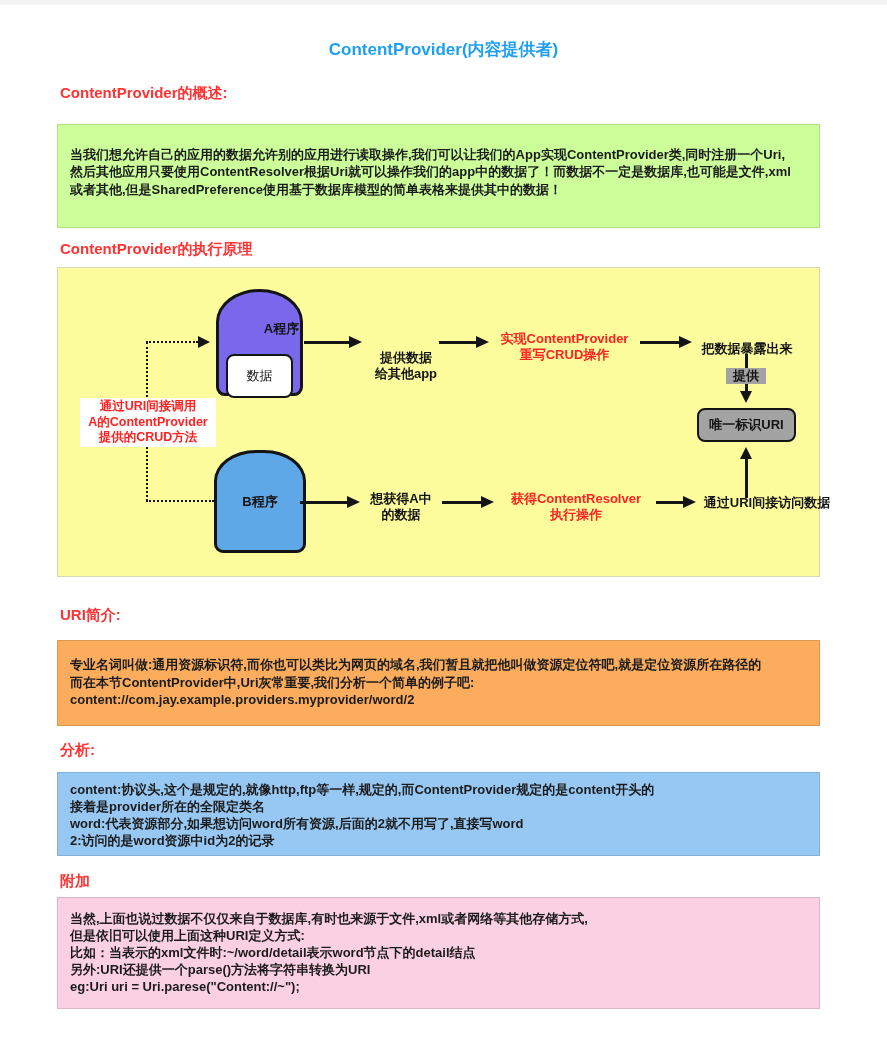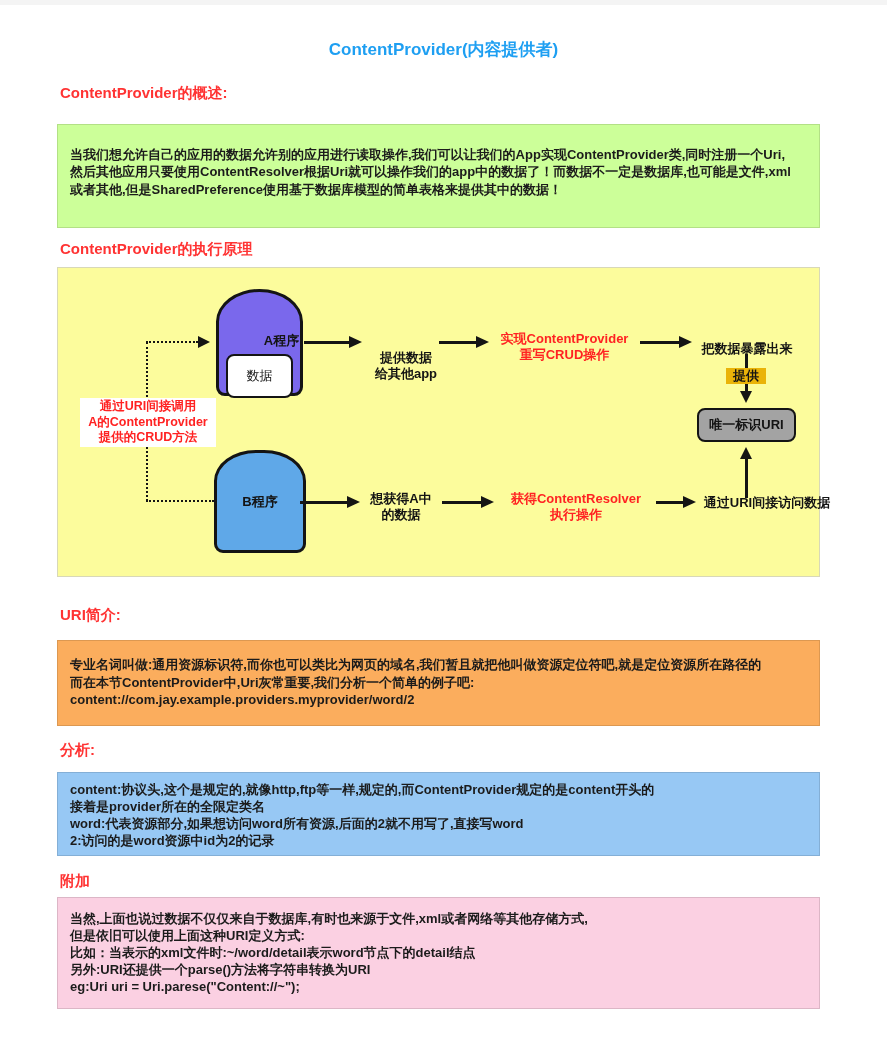--- a/index.html
+++ b/index.html
@@ -45,21 +45,21 @@
   #node-a {
     left:158px; top:21px; width:87px; height:107px; background:#7A68EC;
     border-radius:44px 44px 9px 9px / 33px 33px 9px 9px;
   }
   #node-b {
     left:156px; top:182px; width:92px; height:103px; background:#5FA8E8;
     border-radius:42px 42px 9px 9px / 31px 31px 9px 9px;
     display:flex; align-items:center; justify-content:center;
   }
   .node-label { font-weight:700; font-size:13px; color:#141414; text-align:center; }
-  #node-a .node-label { position:absolute; left:0; top:40px; width:100%;padding-left:44px; }
+  #node-a .node-label { position:absolute; left:0; top:28px; width:100%;padding-left:44px; }
   .data-box {
     position:absolute; left:7px; right:7px; top:62px; height:44px;
     background:#ffffff; border:2.5px solid #141414; border-radius:8px;
     display:flex; align-items:center; justify-content:center;
     font-weight:400; font-size:13px; color:#141414;
   }
   .uri-box {
     position:absolute; left:639px; top:140px; width:99px; height:34px;
     background:#a3a3a3; border:2.5px solid #141414; border-radius:8px;
     display:flex; align-items:center; justify-content:center;
@@ -68,21 +68,21 @@
   .dlabel {
     position:absolute; font-weight:700; font-size:13px; color:#141414;
     text-align:center; line-height:16px; white-space:pre;
   }
   .redtxt { color:#FF2222; }
   .note {
     position:absolute; left:22px; top:130px; width:136px; background:#ffffff;
     color:#FF2222; font-weight:700; font-size:12.5px; line-height:15.5px;
     text-align:center; white-space:pre; padding:1px 8px; z-index:3;
   }
-  .wbg { background:#eab308; z-index:3; padding:0 3px; }
+  .wbg { background:#a3a3a3; z-index:3; padding:0 3px; }
 
   .harrow { position:absolute; height:0; border-top:3px solid #141414; }
   .harrow::after {
     content:""; position:absolute; right:-12px; top:-8px; width:0; height:0;
     border-left:13px solid #141414; border-top:6.5px solid transparent; border-bottom:6.5px solid transparent;
   }
   .varr { position:absolute; width:0; border-left:3px solid #141414; }
   .varr.down::after {
     content:""; position:absolute; left:-8px; bottom:-11px; width:0; height:0;
     border-top:12px solid #141414; border-left:6.5px solid transparent; border-right:6.5px solid transparent;

